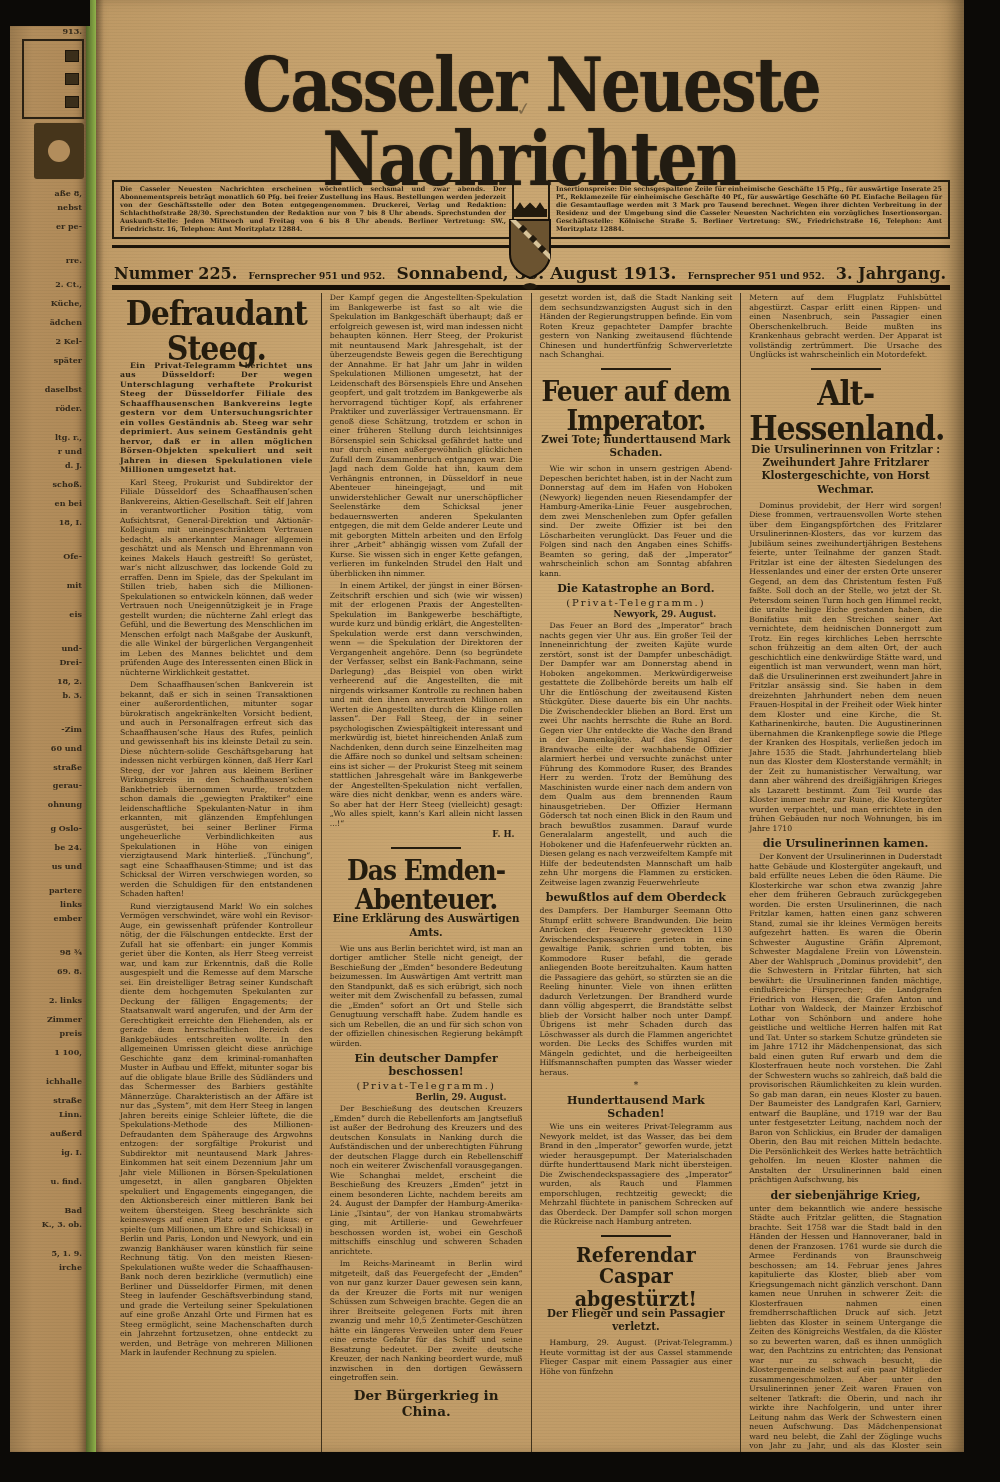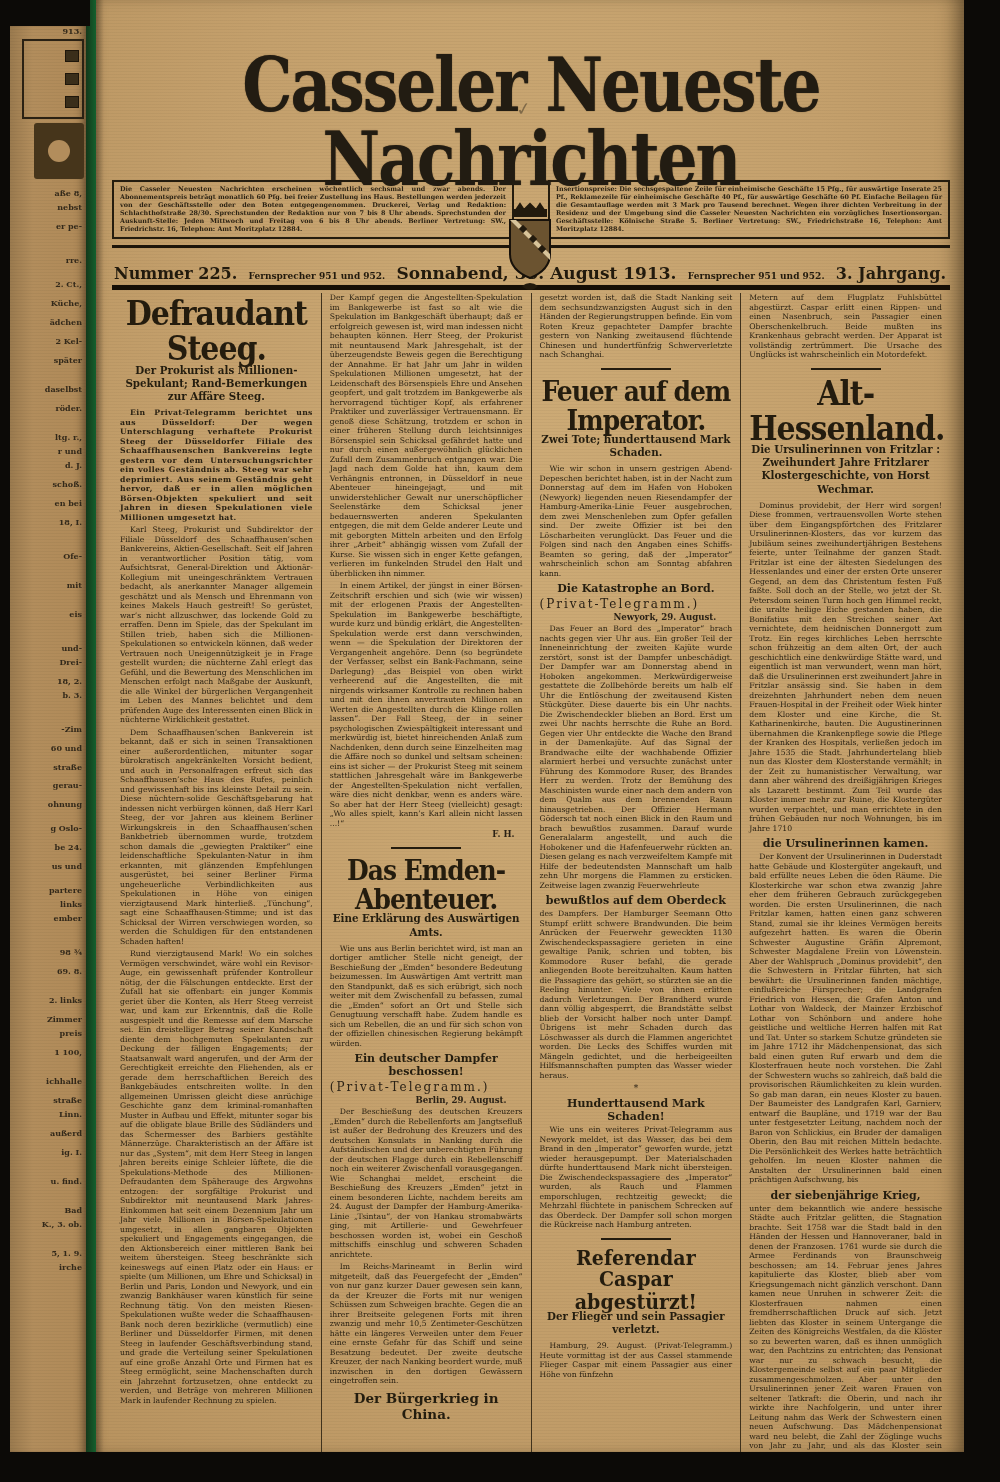--- a/index.html
+++ b/index.html
@@ -1,16 +1,16 @@
 <!DOCTYPE html>
 <html><head>
 <meta charset="utf-8">
 <style>
   html,body{margin:0;padding:0;background:#100d09;}
-  #stage{position:relative;width:1000px;height:1482px;background:#15803d;overflow:hidden;
+  #stage{position:relative;width:1000px;height:1482px;background:#bef264;overflow:hidden;
          font-family:"DejaVu Serif","Liberation Serif",serif;}
 
   
   #left-strip{position:absolute;left:10px;top:26px;width:76px;height:1426px;overflow:hidden;
     background:
       repeating-linear-gradient(0deg, rgba(0,0,0,.04) 0 1px, rgba(0,0,0,0) 1px 3px),
       linear-gradient(90deg,#9a7a4e 0,#b28d5c 30%,#b08a58 100%);
     box-shadow: inset -8px 0 10px -6px rgba(25,16,6,.6);}
   .frag{font-size:8px;line-height:10px;font-weight:bold;color:#33291a;text-align:right;
         padding-right:4px;white-space:nowrap;overflow:hidden;}
@@ -57,21 +57,21 @@
   .col + .col{border-left:1px solid #40321c;}
 
   .headline{font-weight:bold;text-align:center;color:#241c0e;line-height:1.02;margin:4px 0 2px;
             letter-spacing:-1px;transform:scaleY(1.12);transform-origin:top;}
   .size-xl{font-size:30px;}
   .size-lg{font-size:25px;}
   .size-md{font-size:19px;letter-spacing:0;}
   .subhead{font-size:10.3px;font-weight:bold;text-align:center;line-height:1.28;margin:5px 0 5px;color:#241d0f;}
   .sub2{font-size:11px;font-weight:bold;text-align:center;margin:4px 0 2px;color:#241d0f;}
   .sub2.big{font-size:13.5px;}
-  .center-note{font-size:12px;letter-spacing:2px;margin:1px 0;}
+  .center-note{font-size:10px;text-align:center;letter-spacing:2px;margin:1px 0;}
   .date-right{font-size:8.6px;font-weight:bold;text-align:right;padding-right:16px;margin:0 0 2px;}
   .para{font-size:7.7px;line-height:9.5px;text-align:justify;margin:0 0 3px;text-indent:10px;color:#2b2213;}
   .para.lead{font-weight:bold;letter-spacing:.35px;}
   .para.cont{text-indent:0;}
   .sig{text-align:right;font-size:8.6px;font-weight:bold;padding-right:8px;margin:-2px 0 2px;}
   .sep-rule{width:70px;border-top:2.5px solid #241c0e;margin:8px auto 7px;}
   .sep-star{text-align:center;font-size:9px;margin:2px 0;}
 
   
   .band{position:absolute;background:#0c0a07;z-index:6;}
@@ -189,21 +189,20 @@
         <span class="dr-small">Fernsprecher 951 und 952.</span>
         <span class="dr-date">Sonnabend, 30. August 1913.</span>
         <span class="dr-small">Fernsprecher 951 und 952.</span>
         <span class="dr-big">3. Jahrgang.</span>
       </div>
       <div id="rule-b"></div>
 
       <div id="cols">
         <div class="col">
             <div class="headline size-xl">Defraudant Steeg.</div>
-            <div class="subhead">Der Prokurist als Millionen-Spekulant; Rand-Bemerkungen zur Affäre Steeg.</div>
             <p class="para lead">Ein Privat-Telegramm berichtet uns aus Düsseldorf: Der wegen Unterschlagung verhaftete Prokurist Steeg der Düsseldorfer Filiale des Schaaffhausenschen Bankvereins legte gestern vor dem Untersuchungsrichter ein volles Geständnis ab. Steeg war sehr deprimiert. Aus seinem Geständnis geht hervor, daß er in allen möglichen Börsen-Objekten spekuliert und seit Jahren in diesen Spekulationen viele Millionen umgesetzt hat.</p>
             <p class="para">Karl Steeg, Prokurist und Subdirektor der Filiale Düsseldorf des Schaaffhausen’schen Bankvereins, Aktien-Gesellschaft. Seit elf Jahren in verantwortlicher Position tätig, vom Aufsichtsrat, General-Direktion und Aktionär-Kollegium mit uneingeschränktem Vertrauen bedacht, als anerkannter Manager allgemein geschätzt und als Mensch und Ehrenmann von keines Makels Hauch gestreift! So gerüstet, war’s nicht allzuschwer, das lockende Gold zu erraffen. Denn im Spiele, das der Spekulant im Stillen trieb, haben sich die Millionen-Spekulationen so entwickeln können, daß weder Vertrauen noch Uneigennützigkeit je in Frage gestellt wurden; die nüchterne Zahl erlegt das Gefühl, und die Bewertung des Menschlichen im Menschen erfolgt nach Maßgabe der Auskunft, die alle Winkel der bürgerlichen Vergangenheit im Leben des Mannes belichtet und dem prüfenden Auge des Interessenten einen Blick in nüchterne Wirklichkeit gestattet.</p>
             <p class="para">Dem Schaaffhausen’schen Bankverein ist bekannt, daß er sich in seinen Transaktionen einer außerordentlichen, mitunter sogar bürokratisch angekränkelten Vorsicht bedient, und auch in Personalfragen erfreut sich das Schaaffhausen’sche Haus des Rufes, peinlich und gewissenhaft bis ins kleinste Detail zu sein. Diese nüchtern-solide Geschäftsgebarung hat indessen nicht verbürgen können, daß Herr Karl Steeg, der vor Jahren aus kleinem Berliner Wirkungskreis in den Schaaffhausen’schen Bankbetrieb übernommen wurde, trotzdem schon damals die „gewiegten Praktiker“ eine leidenschaftliche Spekulanten-Natur in ihm erkannten, mit glänzenden Empfehlungen ausgerüstet, bei seiner Berliner Firma ungeheuerliche Verbindlichkeiten aus Spekulationen in Höhe von einigen vierzigtausend Mark hinterließ. „Tünchung“, sagt eine Schaaffhausen-Stimme; und ist das Schicksal der Wirren verschwiegen worden, so werden die Schuldigen für den entstandenen Schaden haften!</p>
             <p class="para">Rund vierzigtausend Mark! Wo ein solches Vermögen verschwindet, wäre wohl ein Revisor-Auge, ein gewissenhaft prüfender Kontrolleur nötig, der die Fälschungen entdeckte. Erst der Zufall hat sie offenbart: ein junger Kommis geriet über die Konten, als Herr Steeg verreist war, und kam zur Erkenntnis, daß die Rolle ausgespielt und die Remesse auf dem Marsche sei. Ein dreistelliger Betrag seiner Kundschaft diente dem hochgemuten Spekulanten zur Deckung der fälligen Engagements; der Staatsanwalt ward angerufen, und der Arm der Gerechtigkeit erreichte den Fliehenden, als er gerade dem herrschaftlichen Bereich des Bankgebäudes entschreiten wollte. In den allgemeinen Umrissen gleicht diese anrüchige Geschichte ganz dem kriminal-romanhaften Muster in Aufbau und Effekt, mitunter sogar bis auf die obligate blaue Brille des Südländers und das Schermesser des Barbiers gestählte Männerzüge. Charakteristisch an der Affäre ist nur das „System“, mit dem Herr Steeg in langen Jahren bereits einige Schleier lüftete, die die Spekulations-Methode des Millionen-Defraudanten dem Späherauge des Argwohns entzogen: der sorgfältige Prokurist und Subdirektor mit neuntausend Mark Jahres-Einkommen hat seit einem Dezennium Jahr um Jahr viele Millionen in Börsen-Spekulationen umgesetzt, in allen gangbaren Objekten spekuliert und Engagements eingegangen, die den Aktionsbereich einer mittleren Bank bei weitem übersteigen. Steeg beschränkte sich keineswegs auf einen Platz oder ein Haus: er spielte (um Millionen, um Ehre und Schicksal) in Berlin und Paris, London und Newyork, und ein zwanzig Bankhäuser waren künstlich für seine Rechnung tätig. Von den meisten Riesen-Spekulationen wußte weder die Schaaffhausen-Bank noch deren bezirkliche (vermutlich) eine Berliner und Düsseldorfer Firmen, mit denen Steeg in laufender Geschäftsverbindung stand, und grade die Verteilung seiner Spekulationen auf eine große Anzahl Orte und Firmen hat es Steeg ermöglicht, seine Machenschaften durch ein Jahrzehnt fortzusetzen, ohne entdeckt zu werden, und Beträge von mehreren Millionen Mark in laufender Rechnung zu spielen.</p>
           </div>
         <div class="col">
             <p class="para cont">Der Kampf gegen die Angestellten-Spekulation im Bankgewerbe ist fast so alt wie die Spekulation im Bankgeschäft überhaupt; daß er erfolgreich gewesen ist, wird man indessen nicht behaupten können. Herr Steeg, der Prokurist mit neuntausend Mark Jahresgehalt, ist der überzeugendste Beweis gegen die Berechtigung der Annahme. Er hat Jahr um Jahr in wilden Spekulationen Millionen umgesetzt, hat der Leidenschaft des Börsenspiels Ehre und Ansehen geopfert, und galt trotzdem im Bankgewerbe als hervorragend tüchtiger Kopf, als erfahrener Praktiker und zuverlässiger Vertrauensmann. Er genoß diese Schätzung, trotzdem er schon in einer früheren Stellung durch leichtsinniges Börsenspiel sein Schicksal gefährdet hatte und nur durch einen außergewöhnlich glücklichen Zufall dem Zusammenbruch entgangen war. Die Jagd nach dem Golde hat ihn, kaum dem Verhängnis entronnen, in Düsseldorf in neue Abenteuer hineingejagt, und mit unwiderstehlicher Gewalt nur unerschöpflicher Seelenstärke dem Schicksal jener bedauernswerten anderen Spekulanten entgegen, die mit dem Gelde anderer Leute und mit geborgten Mitteln arbeiten und den Erfolg ihrer „Arbeit“ abhängig wissen vom Zufall der Kurse. Sie wissen sich in enger Kette gefangen, verlieren im funkelnden Strudel den Halt und überblicken ihn nimmer.</p>
             <p class="para">In einem Artikel, der jüngst in einer Börsen-Zeitschrift erschien und sich (wie wir wissen) mit der erlogenen Praxis der Angestellten-Spekulation im Bankgewerbe beschäftigte, wurde kurz und bündig erklärt, die Angestellten-Spekulation werde erst dann verschwinden, wenn — die Spekulation der Direktoren der Vergangenheit angehöre. Denn (so begründete der Verfasser, selbst ein Bank-Fachmann, seine Darlegung) „das Beispiel von oben wirkt verheerend auf die Angestellten, die mit nirgends wirksamer Kontrolle zu rechnen haben und mit den ihnen anvertrauten Millionen an Werten die Angestellten durch die Klinge rollen lassen“. Der Fall Steeg, der in seiner psychologischen Zwiespältigkeit interessant und merkwürdig ist, bietet hinreichenden Anlaß zum Nachdenken, denn durch seine Einzelheiten mag die Affäre noch so dunkel und seltsam scheinen: eins ist sicher — der Prokurist Steeg mit seinem stattlichen Jahresgehalt wäre im Bankgewerbe der Angestellten-Spekulation nicht verfallen, wäre dies nicht denkbar, wenn es anders wäre. So aber hat der Herr Steeg (vielleicht) gesagt: „Wo alles spielt, kann’s Karl allein nicht lassen ...!“</p>
             <div class="sig">F. H.</div>
             <div class="sep-rule"></div>

